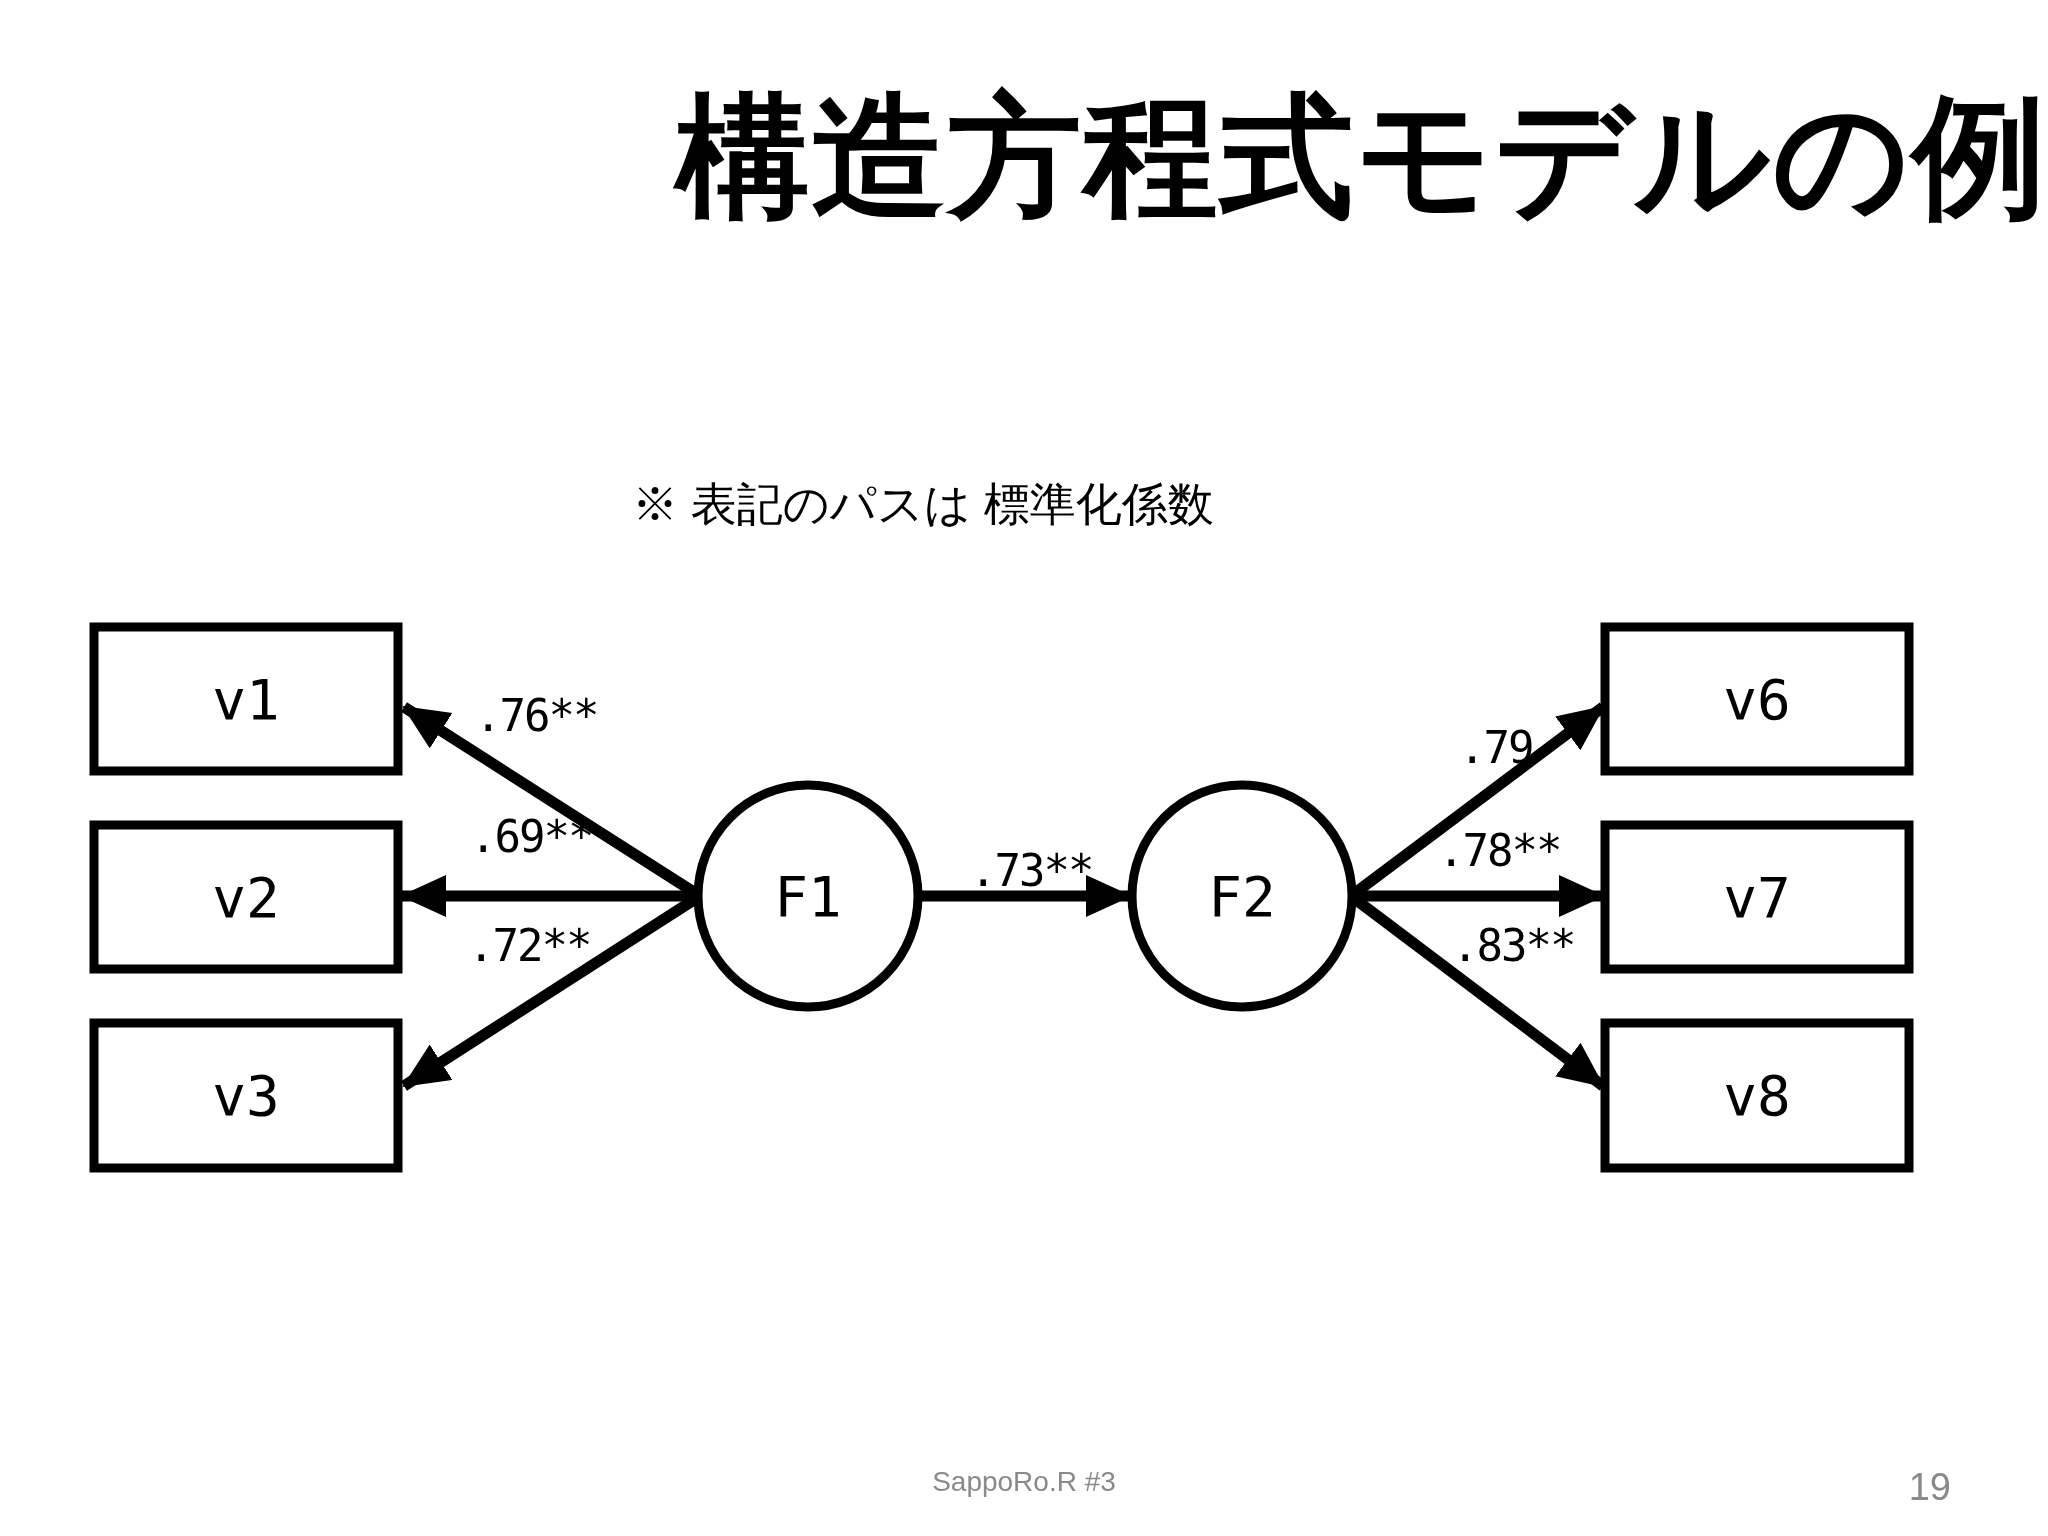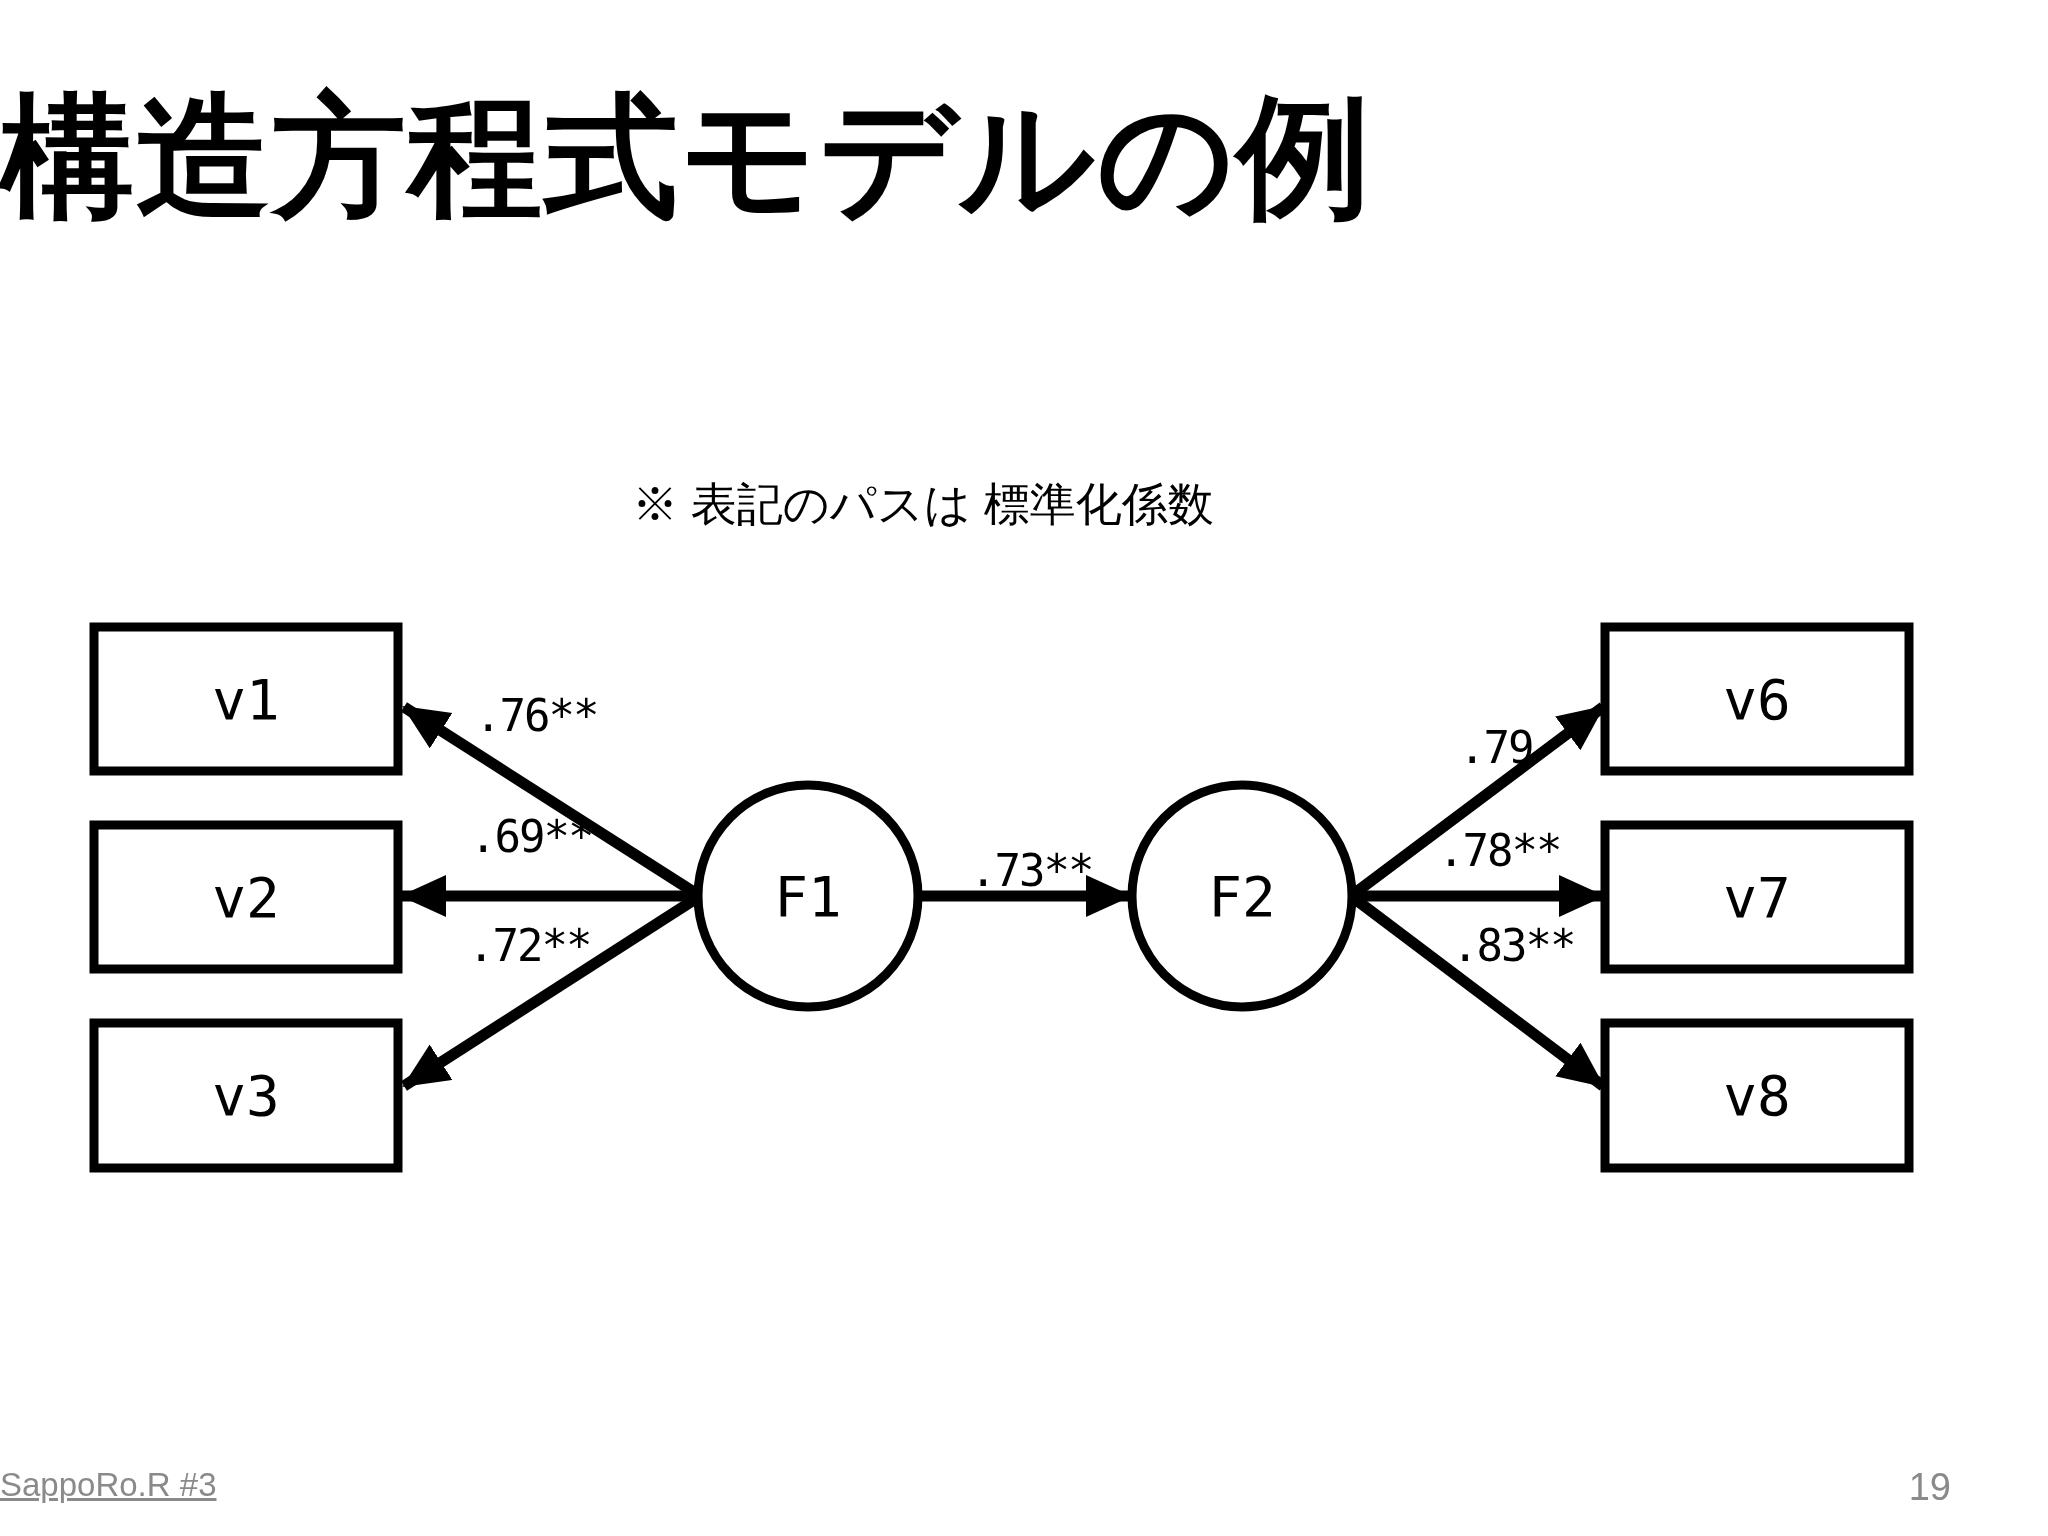--- a/index.html
+++ b/index.html
@@ -8,21 +8,21 @@
     width: 2048px;
     height: 1536px;
     background: #ffffff;
     overflow: hidden;
     font-family: "Liberation Sans", sans-serif;
   }
   .slide-title {
     position: absolute;
     left: 0; right: 0;
     top: 68px;
-    text-align: left;
+    text-align: right;
     font-size: 134px;
     font-weight: 700;
     letter-spacing: 2px;
     color: #000000;
     white-space: nowrap;
   }
   .note {
     position: absolute;
     left: 620px;
     top: 474px;
@@ -50,23 +50,23 @@
     font-family: "DejaVu Sans Mono", "Liberation Mono", monospace;
     font-size: 44px;
     letter-spacing: -2px;
     fill: #000000;
     text-anchor: start;
   }
   .footer-left {
     position: absolute;
     left: 0; right: 0;
     top: 1466px;
-    font-size: 33px;
+    text-align: center;
+    font-size: 28px;
     color: #8a8a8a;
-    text-decoration: underline;
   }
   .footer-page {
     position: absolute;
     right: 97px;
     top: 1466px;
     font-size: 38px;
     color: #8a8a8a;
   }
 </style>
 </head>

